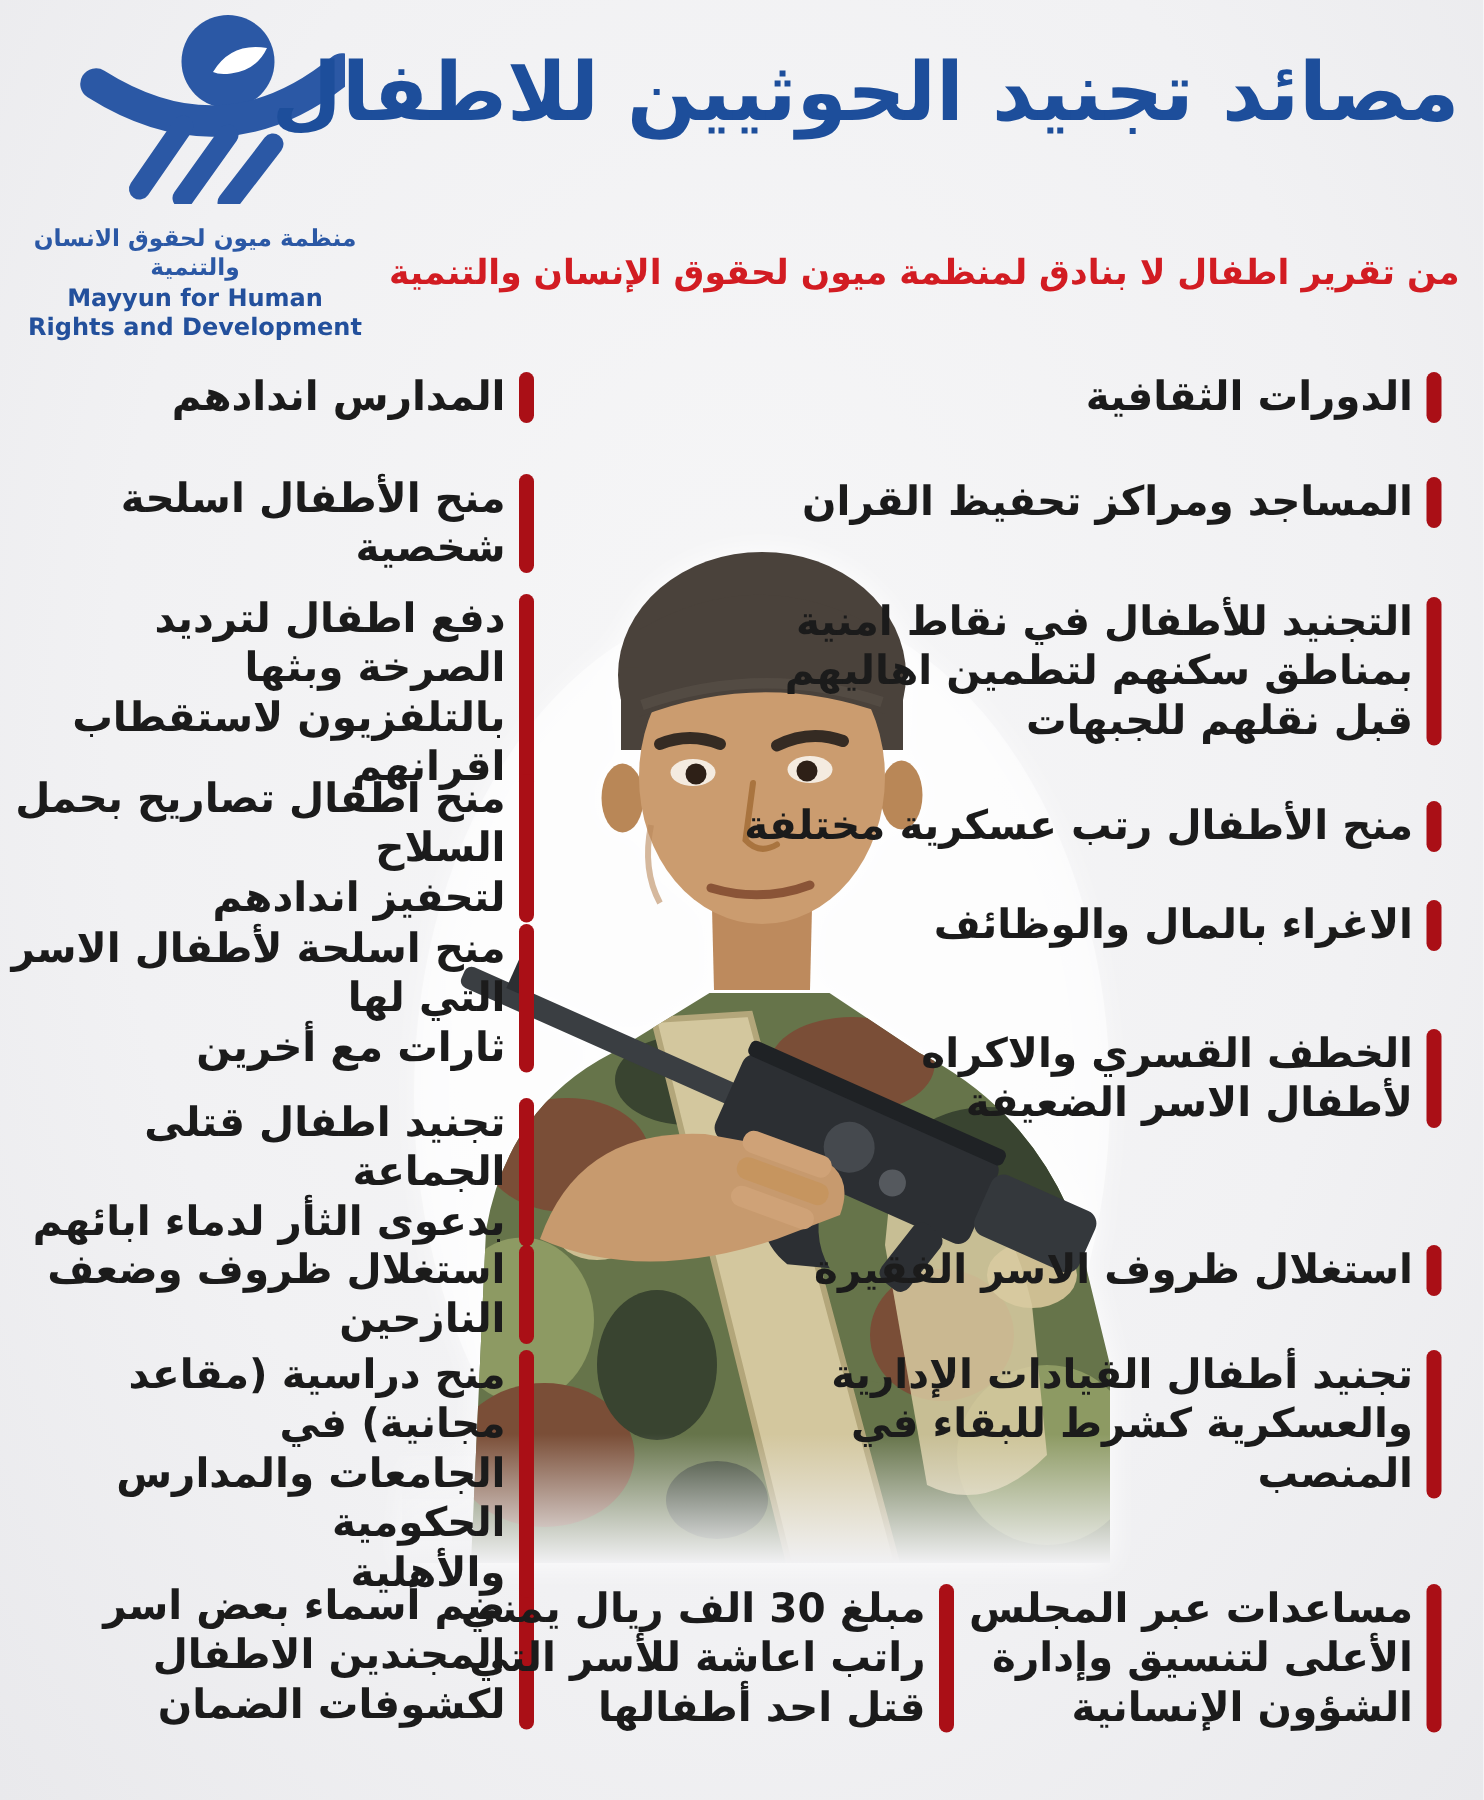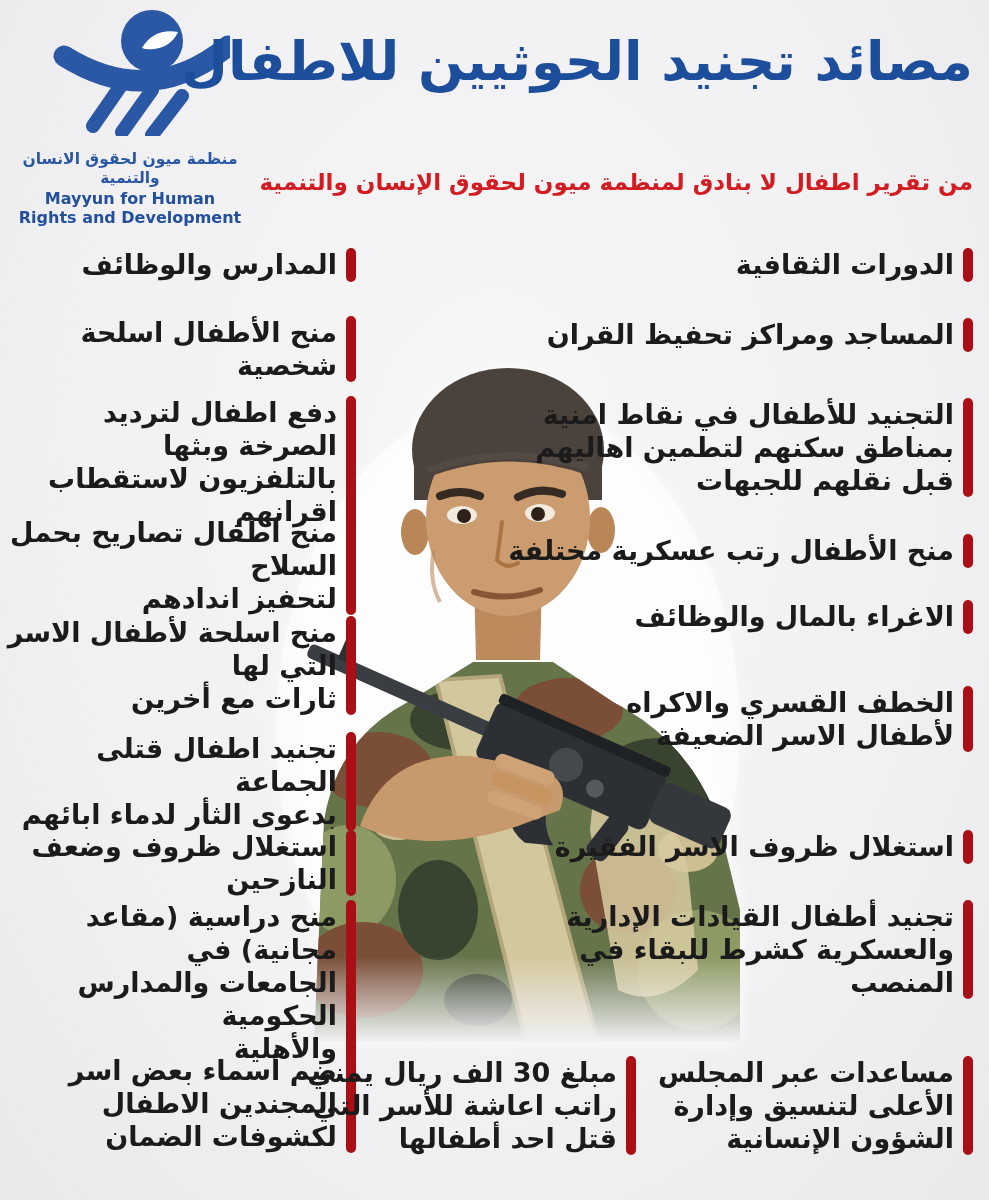--- a/index.html
+++ b/index.html
@@ -31,21 +31,21 @@
   }
   .pill{
     flex:0 0 10px;width:10px;border-radius:6px;background:#aa0f16;min-height:34px;
   }
   .item .txt{
     direction:rtl;text-align:right;color:#1b1b1b;
     font-size:27px;font-weight:bold;line-height:33px;
   }
 
   
-  .col-r{right:16px;}
+  .col-r{right:28px;}
   
   .col-l{right:633px;}
   
   .col-c{right:353px;}
 
   .photo{
     position:absolute;left:268px;top:350px;width:472px;height:692px;
     filter:drop-shadow(0 0 10px rgba(255,255,255,0.9));
   }
 </style>
@@ -183,21 +183,21 @@
     <span class="pill"></span>
     <div class="txt">تجنيد أطفال القيادات الإدارية<br>والعسكرية كشرط للبقاء في<br>المنصب</div>
   </div>
   <div class="item col-r" style="top:1056px">
     <span class="pill"></span>
     <div class="txt">مساعدات عبر المجلس<br>الأعلى لتنسيق وإدارة<br>الشؤون الإنسانية</div>
   </div>
 
   <div class="item col-l" style="top:248px">
     <span class="pill"></span>
-    <div class="txt">المدارس والوظائف</div>
+    <div class="txt">المدارس اندادهم</div>
   </div>
   <div class="item col-l" style="top:316px">
     <span class="pill"></span>
     <div class="txt">منح الأطفال اسلحة شخصية</div>
   </div>
   <div class="item col-l" style="top:396px">
     <span class="pill"></span>
     <div class="txt">دفع اطفال لترديد الصرخة وبثها<br>بالتلفزيون لاستقطاب اقرانهم</div>
   </div>
   <div class="item col-l" style="top:516px">

